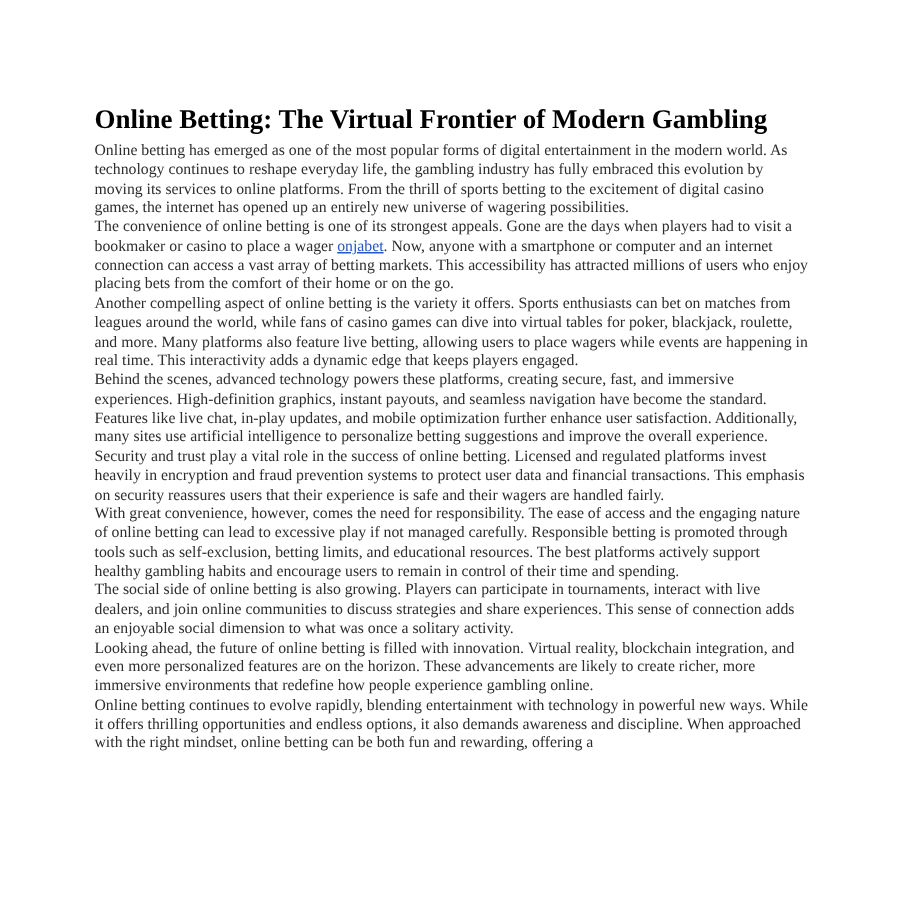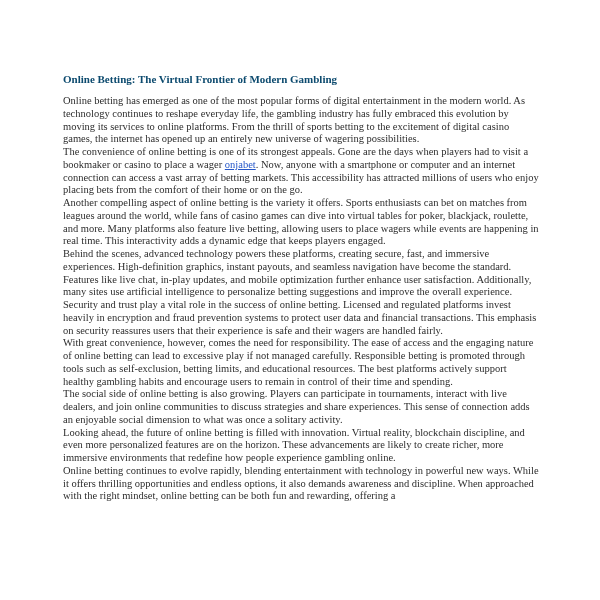--- a/index.html
+++ b/index.html
@@ -15,23 +15,23 @@
     overflow: hidden;
   }
   .content {
     box-sizing: border-box;
     padding: 69px 60px 0 63px;
     width: 600px;
   }
   h1.article-title {
     font-family: "Liberation Serif", "DejaVu Serif", serif;
     font-weight: bold;
-    font-size: 11px;
+    font-size: 18px;
     line-height: 20px;
-    color: #0c4a6e;
+    color: #000000;
     margin: 0 0 6px 0;
   }
   p.article-paragraph {
     font-family: "Liberation Serif", "DejaVu Serif", serif;
     font-size: 10.5px;
     line-height: 12.75px;
     color: #2d2d2d;
     margin: 0 0;
     text-align: left;
   }
@@ -54,18 +54,18 @@
     <p class="article-paragraph">Another compelling aspect of online betting is the variety it offers. Sports enthusiasts can bet on matches from leagues around the world, while fans of casino games can dive into virtual tables for poker, blackjack, roulette, and more. Many platforms also feature live betting, allowing users to place wagers while events are happening in real time. This interactivity adds a dynamic edge that keeps players engaged.</p>
 
     <p class="article-paragraph">Behind the scenes, advanced technology powers these platforms, creating secure, fast, and immersive experiences. High-definition graphics, instant payouts, and seamless navigation have become the standard. Features like live chat, in-play updates, and mobile optimization further enhance user satisfaction. Additionally, many sites use artificial intelligence to personalize betting suggestions and improve the overall experience.</p>
 
     <p class="article-paragraph">Security and trust play a vital role in the success of online betting. Licensed and regulated platforms invest heavily in encryption and fraud prevention systems to protect user data and financial transactions. This emphasis on security reassures users that their experience is safe and their wagers are handled fairly.</p>
 
     <p class="article-paragraph">With great convenience, however, comes the need for responsibility. The ease of access and the engaging nature of online betting can lead to excessive play if not managed carefully. Responsible betting is promoted through tools such as self-exclusion, betting limits, and educational resources. The best platforms actively support healthy gambling habits and encourage users to remain in control of their time and spending.</p>
 
     <p class="article-paragraph">The social side of online betting is also growing. Players can participate in tournaments, interact with live dealers, and join online communities to discuss strategies and share experiences. This sense of connection adds an enjoyable social dimension to what was once a solitary activity.</p>
 
-    <p class="article-paragraph">Looking ahead, the future of online betting is filled with innovation. Virtual reality, blockchain discipline, and even more personalized features are on the horizon. These advancements are likely to create richer, more immersive environments that redefine how people experience gambling online.</p>
+    <p class="article-paragraph">Looking ahead, the future of online betting is filled with innovation. Virtual reality, blockchain integration, and even more personalized features are on the horizon. These advancements are likely to create richer, more immersive environments that redefine how people experience gambling online.</p>
 
     <p class="article-paragraph">Online betting continues to evolve rapidly, blending entertainment with technology in powerful new ways. While it offers thrilling opportunities and endless options, it also demands awareness and discipline. When approached with the right mindset, online betting can be both fun and rewarding, offering a</p>
 
   </main>
 </div>
 
 </body></html>

